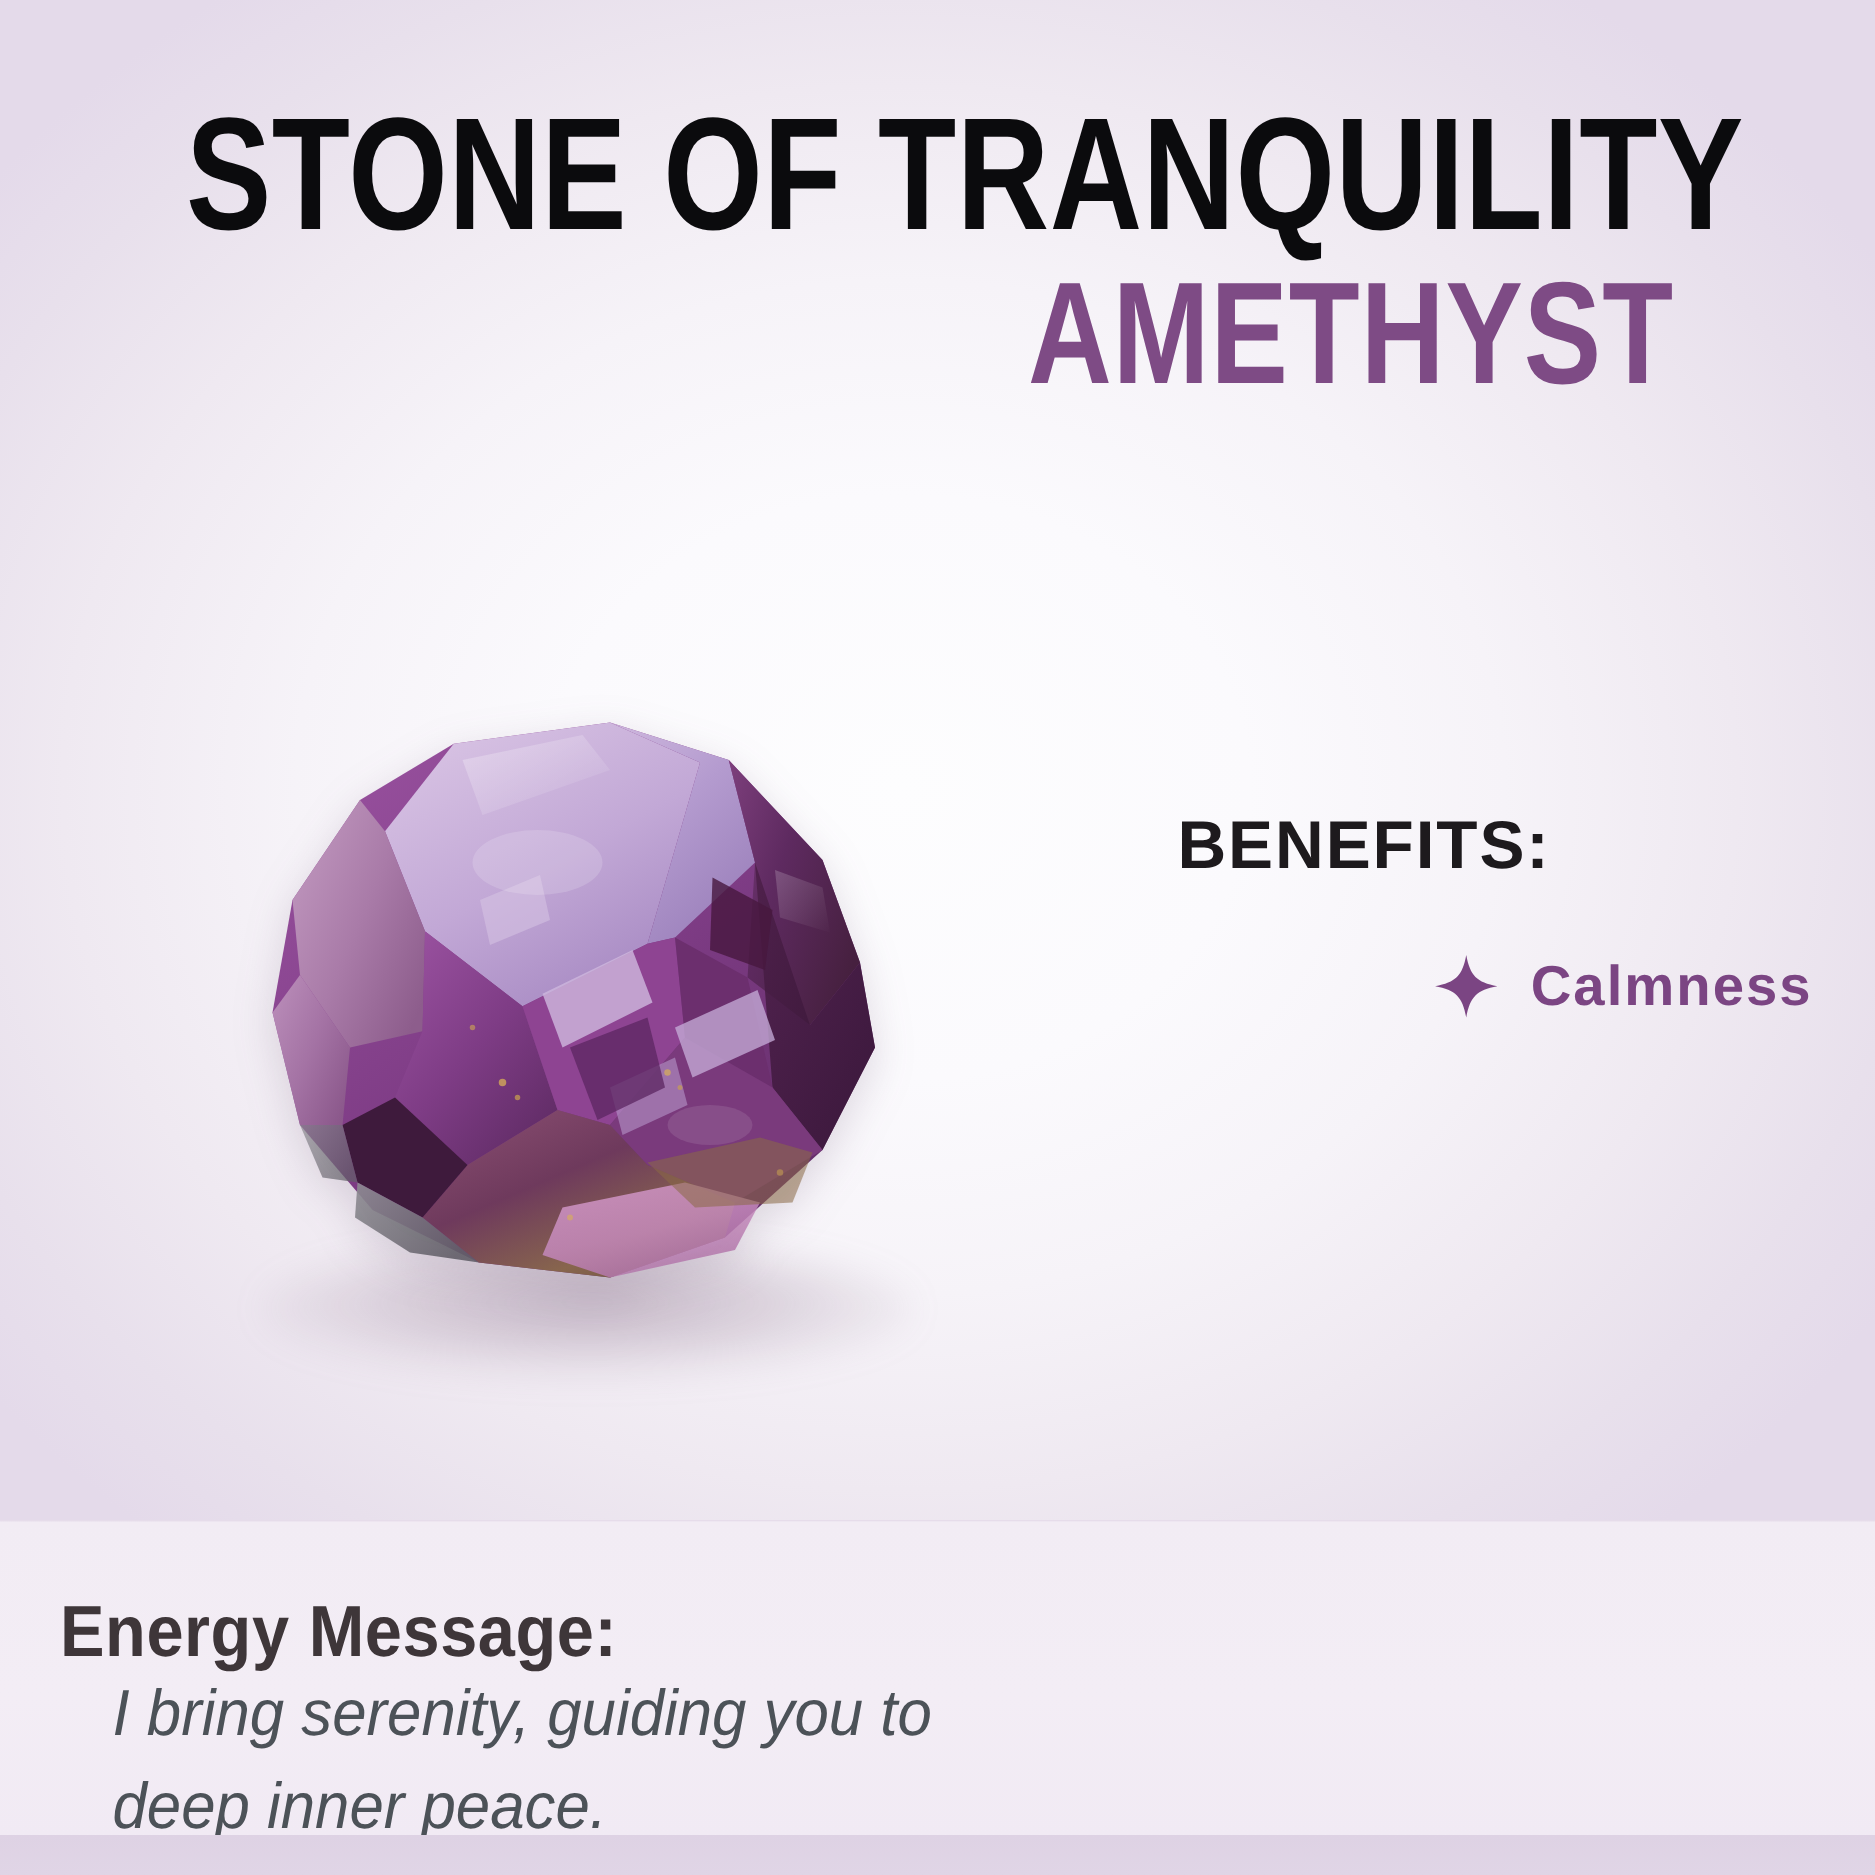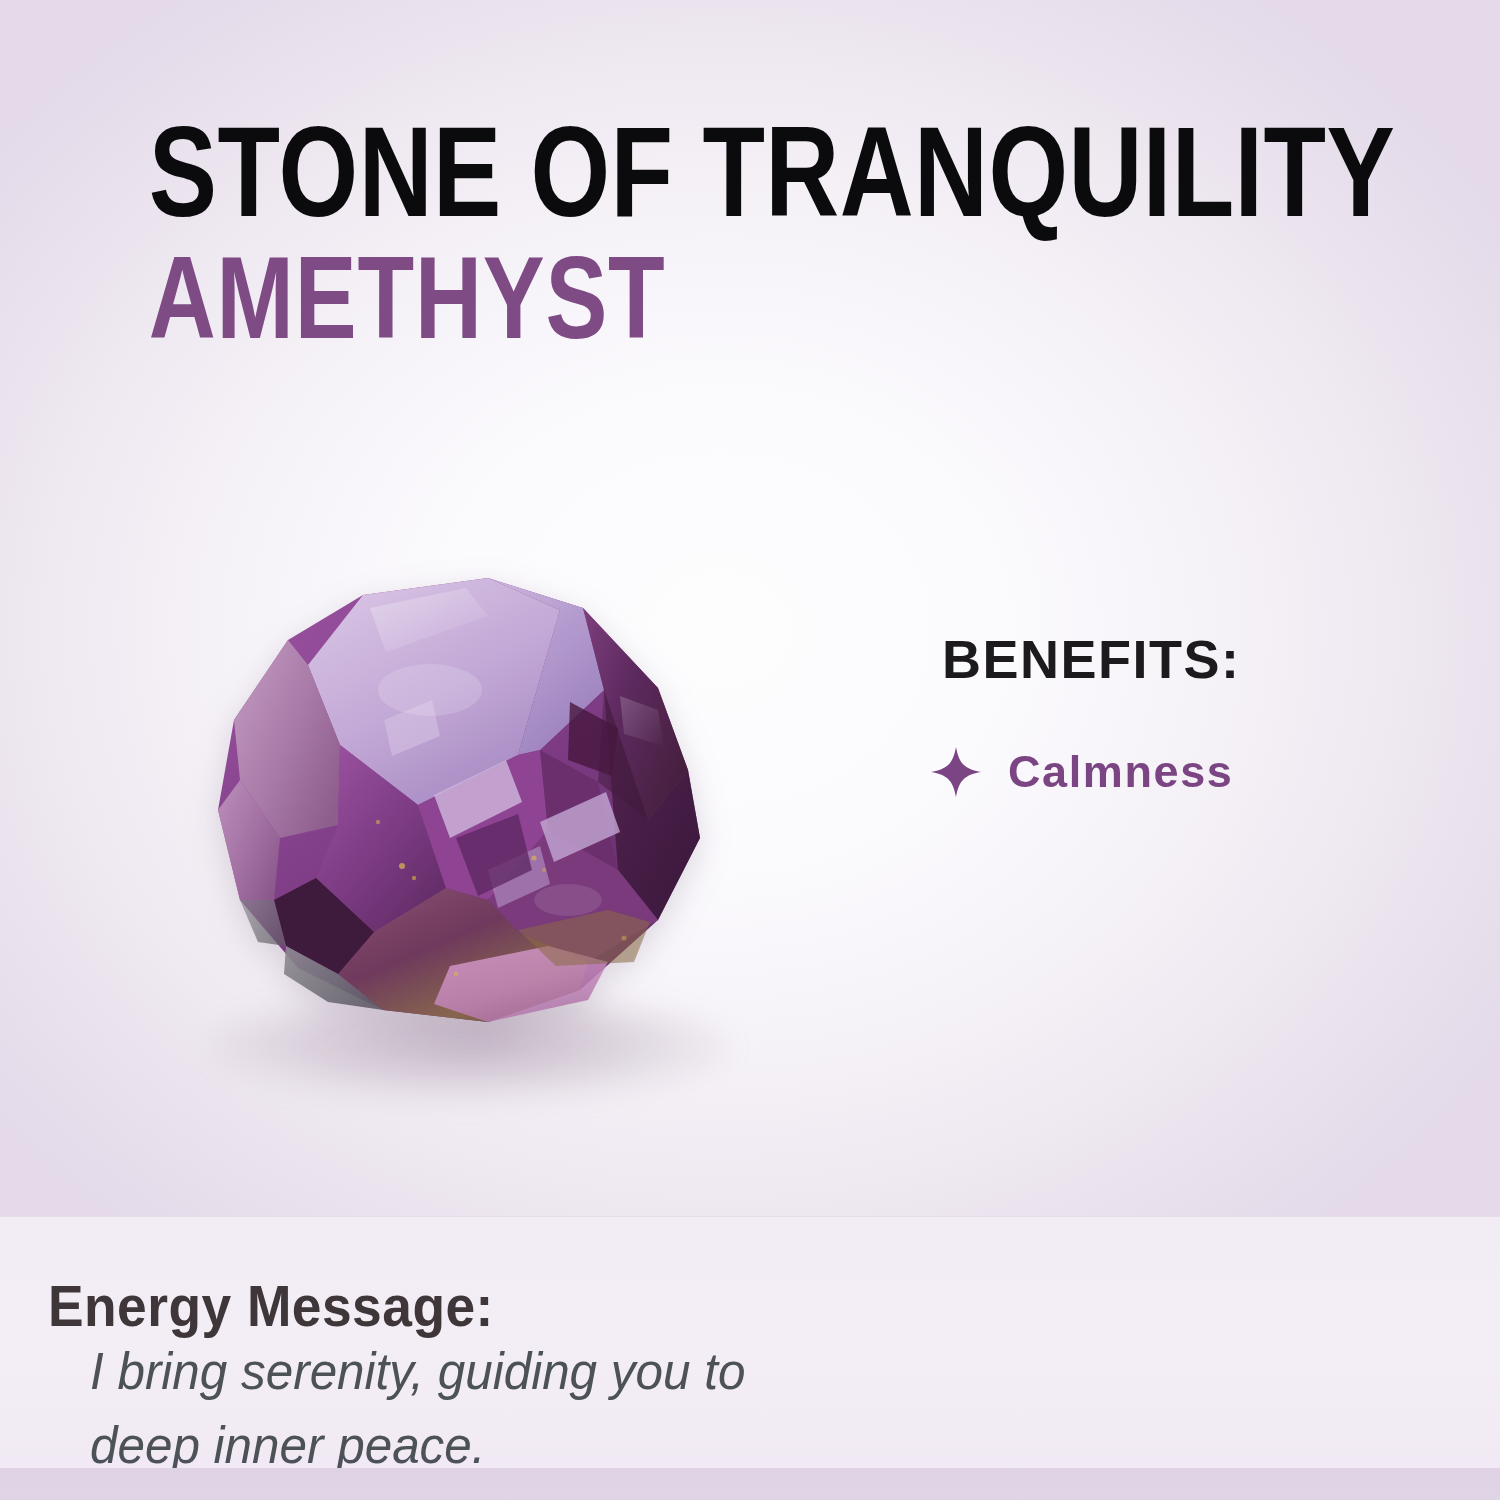--- a/index.html
+++ b/index.html
@@ -20,22 +20,22 @@
         #f6f3f8 52%,
         #efe9f1 72%,
         #e8e0ec 88%,
         #e4daea 100%);
   }
 
   
   .header {
     position: absolute;
     top: 0; left: 0; right: 12px;
-    text-align: left;
-    padding-top: 120px;
+    text-align: right;
+    padding-top: 88px;
   }
   .title-main {
     font-family: "Liberation Sans Narrow", "Liberation Sans", sans-serif;
     font-weight: 700;
     font-size: 128px;
     line-height: 0.82;
     letter-spacing: 0.5px;
     color: #0b0b0d;
     transform: scaleX(0.80);
     transform-origin: center top;
@@ -82,36 +82,37 @@
     top: 30px;
     width: 568px;
     height: 500px;
     filter: drop-shadow(0 10px 16px rgba(90,60,95,0.18));
   }
 
   
   .benefits {
     position: absolute;
     left: 930px;
-    top: 628px;
+    top: 645px;
     width: 520px;
   }
   .benefits-heading {
     font-family: "Liberation Sans", sans-serif;
     font-weight: 700;
     font-size: 54px;
     letter-spacing: 1.5px;
     color: #1d1a1d;
     margin: 0 0 52px 12px;
   }
   .benefit-row {
     display: flex;
     align-items: center;
     margin-bottom: 42px;
     height: 60px;
+    justify-content: flex-end;
   }
   .benefit-star {
     width: 52px;
     height: 52px;
     flex: 0 0 52px;
     margin-right: 26px;
   }
   .benefit-label {
     font-family: "Liberation Sans", sans-serif;
     font-weight: 700;

